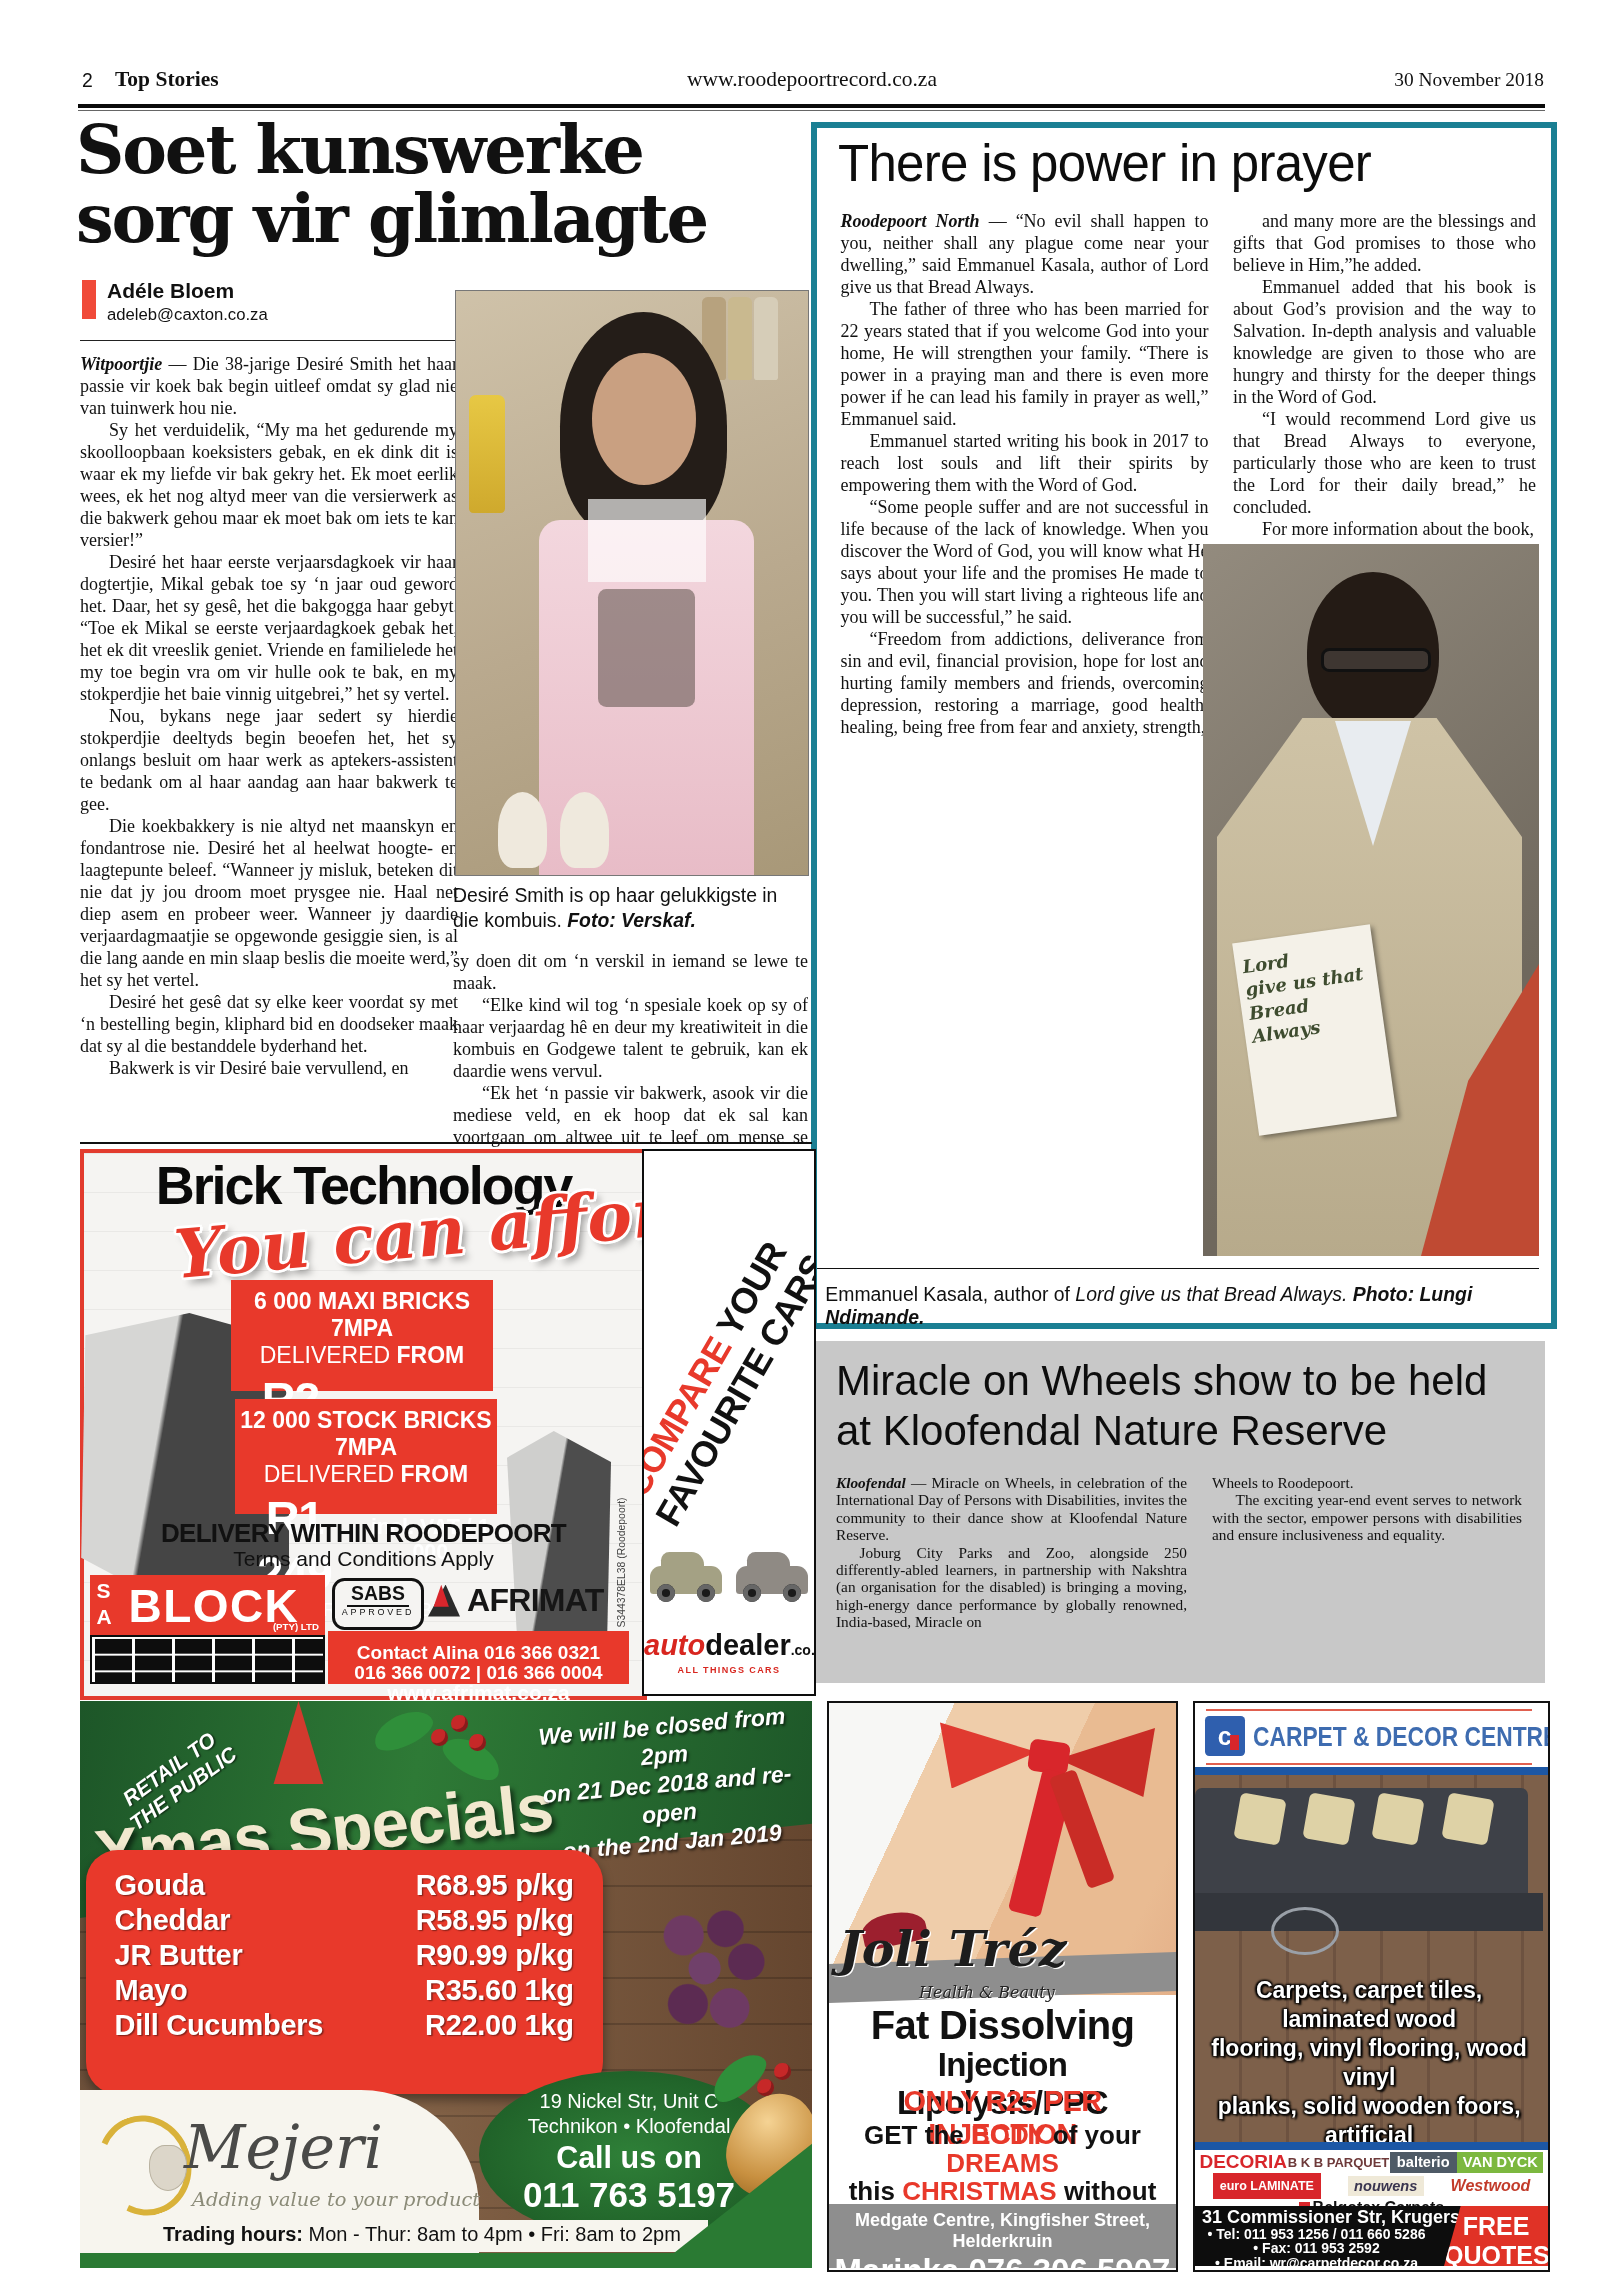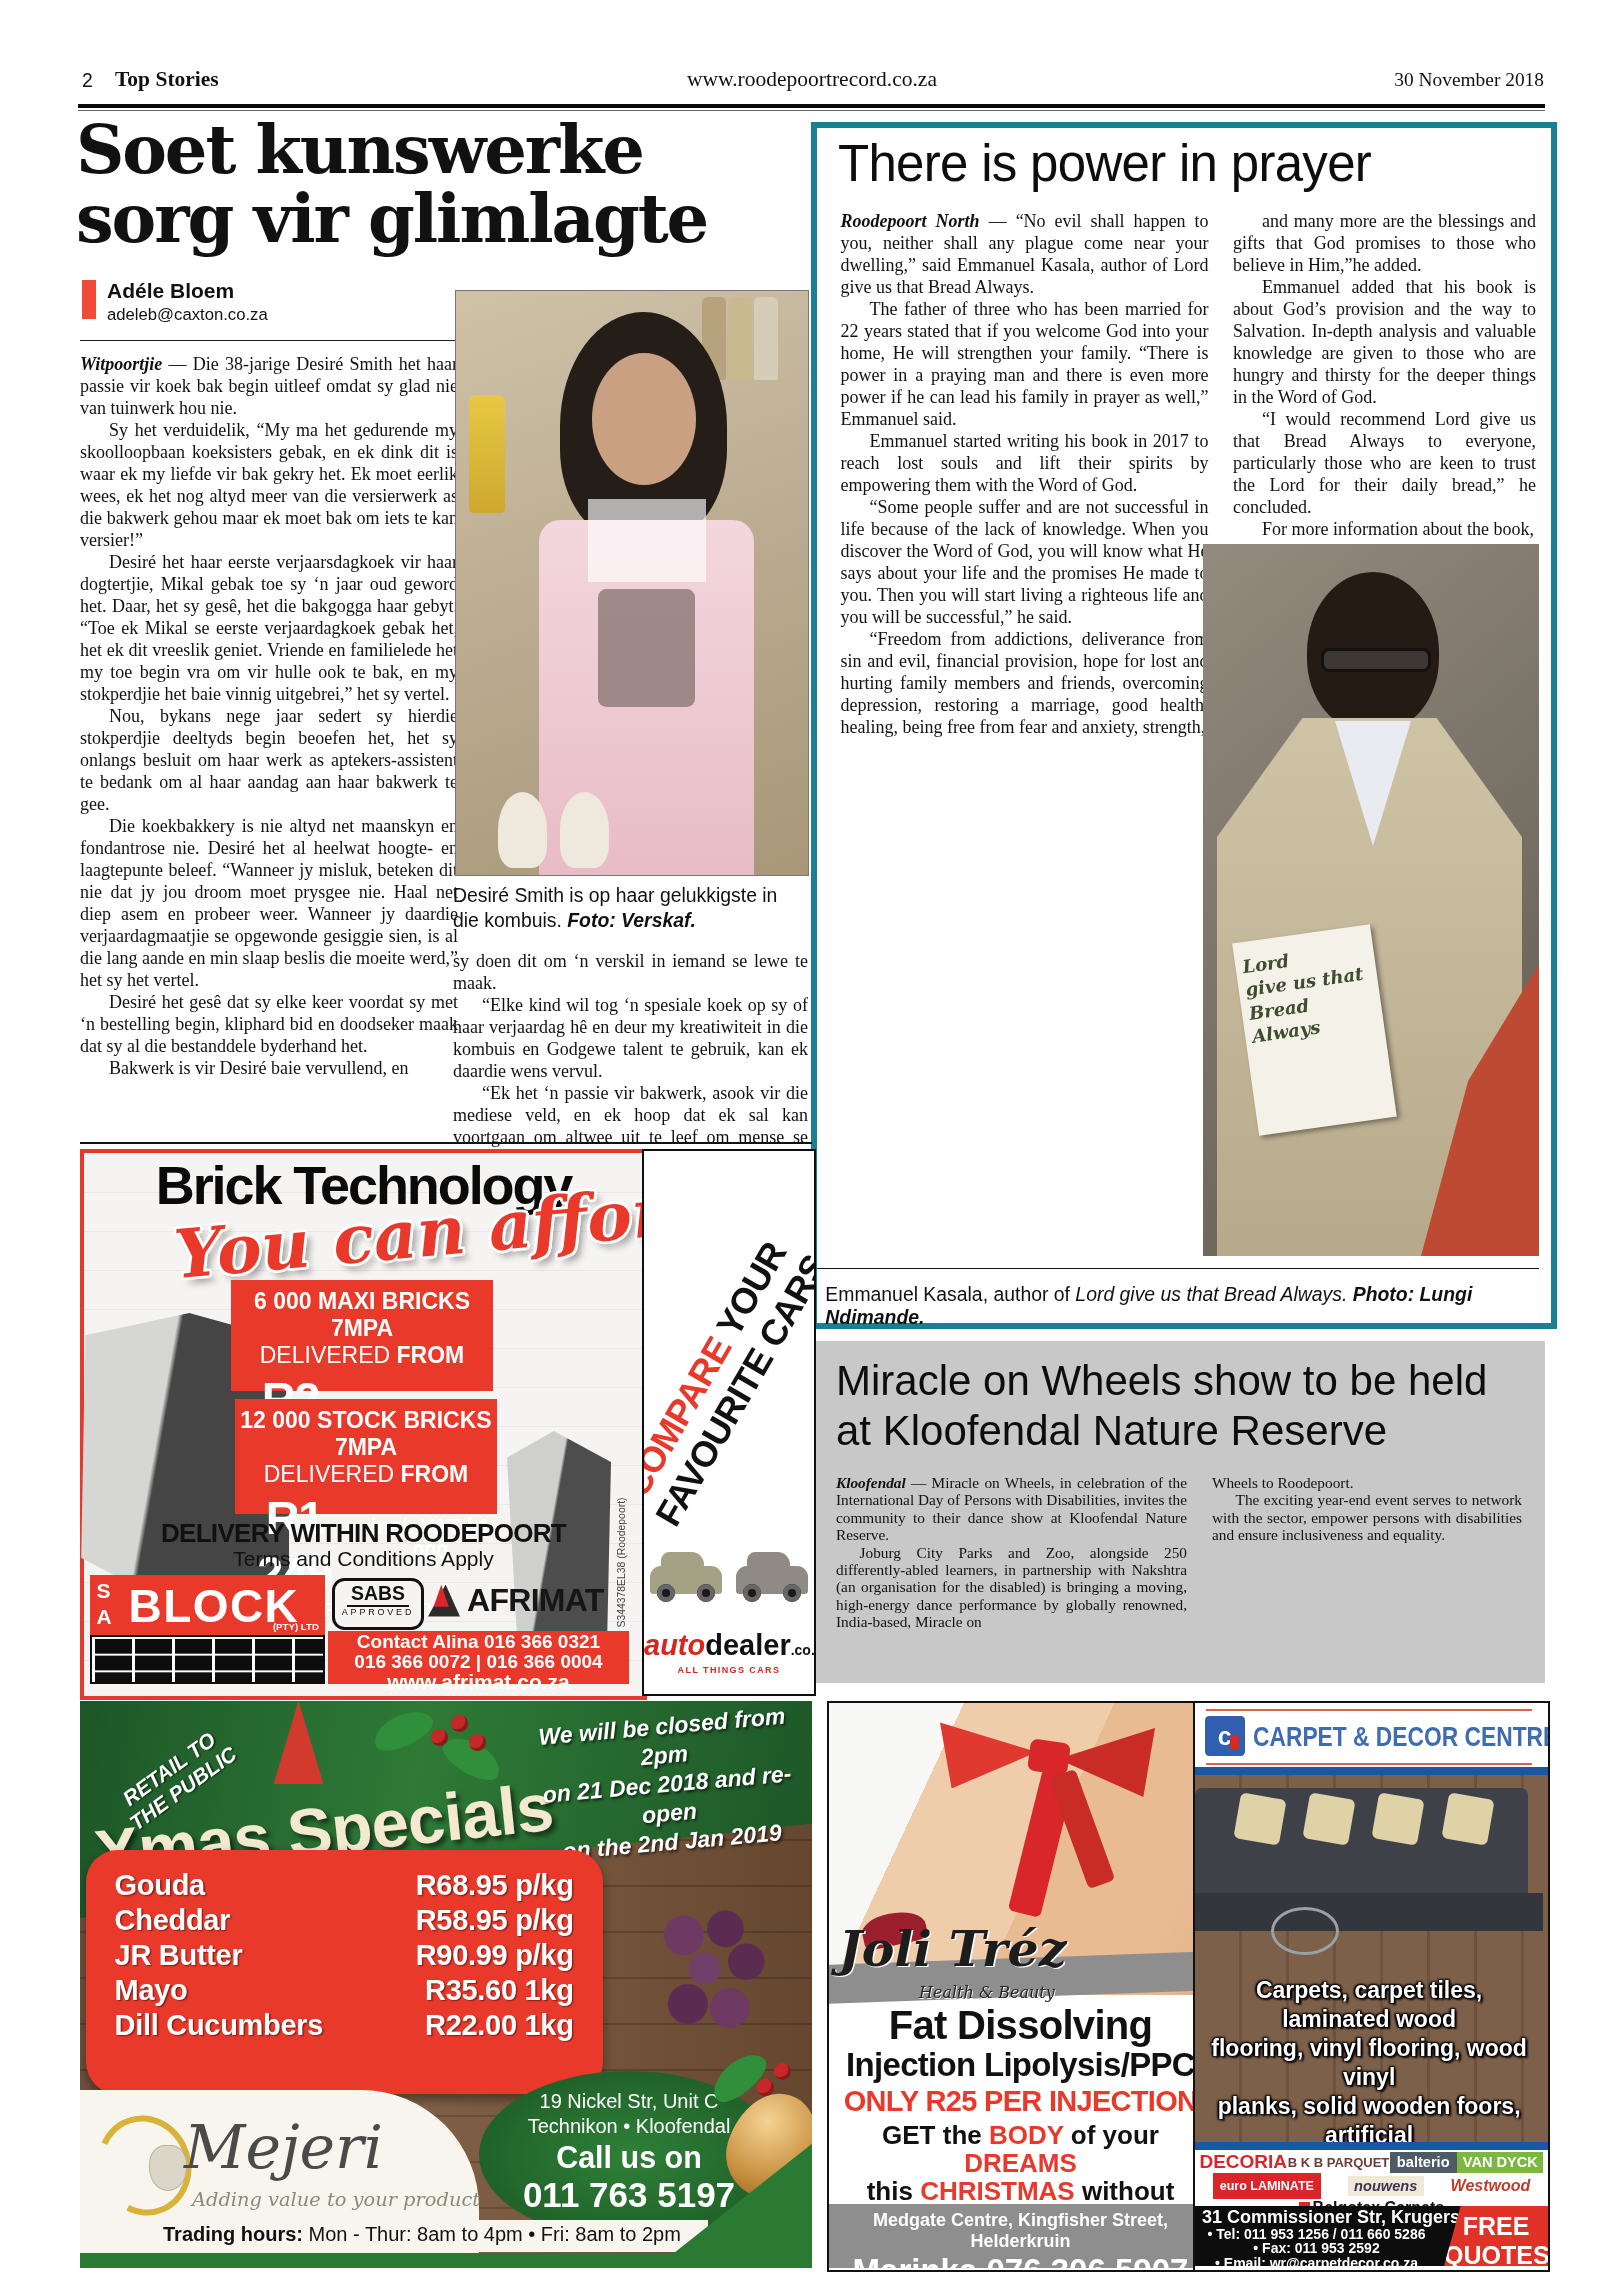--- a/index.html
+++ b/index.html
@@ -91,21 +91,21 @@
   .sab-bricks{height:49px;background:#0d0d0d;background-image:linear-gradient(#fff 2.1px,transparent 2.1px),linear-gradient(90deg,#fff 2.8px,transparent 2.8px);background-size:40px 16.7px;border:2.1px solid #0d0d0d;box-sizing:border-box;}
   #ba-sabs{left:248px;top:425px;width:86px;height:46px;border:3.5px solid #111;border-radius:12.5px;text-align:center;background:#f5f4f2;}
   .sabs1{font:800 19.4px "Liberation Sans",sans-serif;border-bottom:2.1px solid #111;display:inline-block;padding:0 4.2px;margin-top:1.4px;}
   .sabs2{font:9px "Liberation Sans",sans-serif;letter-spacing:2.8px;}
   #ba-afrimat{left:344px;top:429px;display:flex;align-items:center;gap:7px;}
   .afr-icon{position:relative;width:32px;height:32px;}
   .afr-d{position:absolute;left:0;bottom:0;width:32px;height:32px;background:#2b2b2b;clip-path:polygon(0 100%,55% 0,100% 100%);}
   .afr-r{position:absolute;left:5.6px;bottom:9.7px;width:15.3px;height:22px;background:#d8262c;clip-path:polygon(0 100%,50% 0,100% 100%);}
   .afr-text{font:800 32px "Liberation Sans",sans-serif;letter-spacing:-0.7px;color:#161616;}
   #ba-contact{left:244px;top:478px;width:301px;height:53px;background:#e8392b;color:#fff;text-align:center;}
-  .bac1{font:bold 19px/21px "Liberation Sans",sans-serif;margin-top:0;}
+  .bac1{font:bold 19px/21px "Liberation Sans",sans-serif;margin-top:11px;}
   .bac2{font:bold 19px/19.4px "Liberation Sans",sans-serif;}
   .bac3{font:800 21px/21px "Liberation Sans",sans-serif;}
   #ba-code{left:450px;top:404px;width:174px;transform:rotate(-90deg);font:10.4px "Liberation Sans",sans-serif;color:#444;text-align:center;}
   
   #autodealer-ad{left:642px;top:1149px;width:170px;height:543px;border:2.8px solid #0d0d0d;background:#fff;overflow:hidden;}
   #ad-rot{position:absolute;left:-101px;top:187px;width:361px;text-align:center;transform:rotate(-60deg);font:800 36px/42px "Liberation Sans",sans-serif;letter-spacing:-0.7px;color:#111;white-space:nowrap;}
   .ad-red{color:#e8392b;}
   .car{position:absolute;height:28px;width:72px;border-radius:11px 11px 3.5px 3.5px;}
   .car .cab{position:absolute;left:11px;top:-14px;width:43px;height:16.7px;background:inherit;border-radius:8.3px 12.5px 0 0;}
   .car .wh{position:absolute;bottom:-8.3px;width:18px;height:18px;background:#1a1a1a;border-radius:50%;box-shadow:inset 0 0 0 4.9px #666;}
@@ -139,21 +139,21 @@
   .xo-a{font:20px/25px "Liberation Sans",sans-serif;}
   .xo-call{font:800 30.5px/36px "Liberation Sans",sans-serif;}
   .xo-phone{font:800 35px/39px "Liberation Sans",sans-serif;}
   .x-bell{position:absolute;background:radial-gradient(circle at 35% 30%,#f5d394,#c89040 60%,#8f5e1c);border-radius:50% 50% 48% 48%/60% 60% 42% 42%;}
   #x-bell1{left:649px;top:392px;width:90px;height:106px;transform:rotate(18deg);}
   #x-bell2{left:702px;top:446px;width:78px;height:92px;transform:rotate(-8deg);}
   #x-retail{position:absolute;left:575px;top:442px;width:158px;height:125px;background:#2a7a33;clip-path:polygon(100% 0,100% 100%,0 100%);}
   #x-retail-txt{position:absolute;left:33px;top:54px;transform:rotate(-36deg);font:800 italic 21px/23.6px "Liberation Sans",sans-serif;color:#fff;text-align:center;white-space:nowrap;text-shadow:1.4px 1.4px 1.4px rgba(0,0,0,.5);}
   #x-strip{position:absolute;left:0;bottom:0;width:100%;height:15.3px;background:#2a7a33;}
   
-  #joli-ad{left:827px;top:1701px;width:347px;height:567px;border:2.1px solid #111;background:#fff;overflow:hidden;padding-left:36px;}
+  #joli-ad{left:827px;top:1701px;width:347px;height:567px;border:2.1px solid #111;background:#fff;overflow:hidden;}
   #j-photo{position:absolute;left:0;top:0;width:100%;height:292px;background:linear-gradient(115deg,#f7f7f5 0 26%,#efcdaa 26% 55%,#e9bb92 55% 85%,#e4b089);}
   .j-bow-l{position:absolute;left:111px;top:19.4px;width:97px;height:66px;background:#e03a30;clip-path:polygon(100% 45%,0 0,12% 100%);}
   .j-bow-r{position:absolute;left:229px;top:25px;width:97px;height:69px;background:#c92c26;clip-path:polygon(0 45%,100% 0,88% 100%);}
   .j-bow-c{position:absolute;left:200px;top:38px;width:40px;height:32px;background:#d8262b;border-radius:7px;transform:rotate(8deg);}
   .j-tail1{position:absolute;left:196px;top:67px;width:33px;height:146px;background:#d8262b;transform:rotate(14deg);border-radius:5.6px;}
   .j-tail2{position:absolute;left:239px;top:67px;width:28px;height:118px;background:#c92c26;transform:rotate(-20deg);border-radius:5.6px;}
   #j-band{position:absolute;left:0;top:255px;width:100%;height:39px;background:#8e8e8e;transform:skewY(-2deg);}
   #j-hat{position:absolute;left:33px;top:210px;width:64px;height:32px;background:#9c1f2e;border-radius:50% 60% 20% 20%;transform:rotate(-12deg);}
   #j-logo{position:absolute;left:9.7px;top:217px;font:italic bold 49px "DejaVu Serif",serif;color:#1d1d1d;text-shadow:1.4px 1.4px 0 #fff;}
   #j-logo-sub{position:absolute;left:90px;top:280px;font:italic 16px "DejaVu Serif",serif;color:#222;text-shadow:0.7px 0.7px 0 #fff;}

